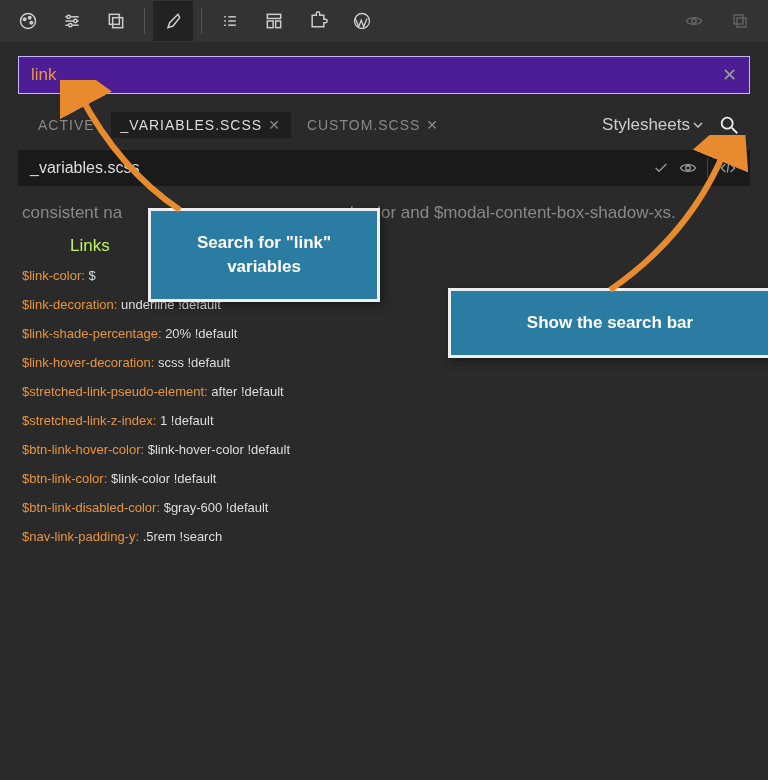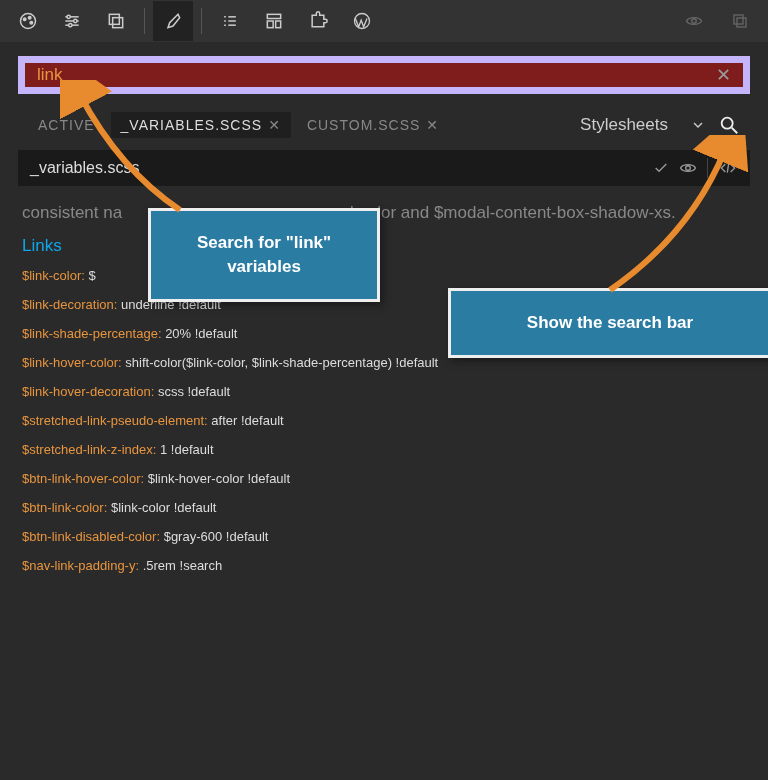--- a/index.html
+++ b/index.html
@@ -42,22 +42,22 @@
       margin-left: auto;
       display: flex;
       gap: 6px;
     }
     .search-row {
       padding: 14px 18px 10px;
     }
     .search-box {
       display: flex;
       align-items: center;
-      background: #7f1d1d;
-      border: 7px solid #c4b5fd;
+      background: #4c1d95;
+      border: 1px solid #c4b5fd;
       height: 38px;
       padding: 0 12px;
     }
     .search-input {
       flex: 1;
       background: transparent;
       border: none;
       outline: none;
       color: #e8953f;
       font-size: 17px;
@@ -94,21 +94,21 @@
     }
     .tabs-right {
       margin-left: auto;
       display: flex;
       align-items: center;
       gap: 12px;
     }
     .stylesheets-dropdown {
       display: flex;
       align-items: center;
-      gap: 22px;
+      gap: 0;
       color: #ccc;
       font-size: 17px;
       cursor: pointer;
     }
     .search-toggle {
       color: #eee;
       cursor: pointer;
     }
     .file-header {
       display: flex;
@@ -140,23 +140,24 @@
     .content {
       padding: 14px 22px;
     }
     .desc-text {
       color: #888;
       font-size: 17px;
       line-height: 1.5;
       margin-bottom: 10px;
     }
     .section-label {
-      color: #0ea5e9;
+      color: #bef264;
       font-size: 17px;
       margin-bottom: 12px;
+      margin-left: 48px;
     }
     .var-line {
       font-size: 13px;
       margin-bottom: 14px;
       color: #ddd;
     }
     .var-name {
       color: #e8953f;
     }
     .var-colon { color: #e8953f; }
@@ -332,21 +333,20 @@
 
 <div class="content">
   <div class="desc-text">
     <span>consistent na</span><span style="visibility:hidden">xxxxxxxxxxxxxxxxxxxxxxxxx</span><span>ed-color and $modal-content-box-shadow-xs.</span>
   </div>
   <div class="section-label">Links</div>
   <div id="vars-container">
       <div class="var-line"><span class="var-name">$link-color</span><span class="var-colon">:</span> <span class="var-value">$</span></div>
       <div class="var-line"><span class="var-name">$link-decoration</span><span class="var-colon">:</span> <span class="var-value">underline !default</span></div>
       <div class="var-line"><span class="var-name">$link-shade-percentage</span><span class="var-colon">:</span> <span class="var-value">20% !default</span></div>
-      <div class="var-line"><span class="var-name">$link-hover-color</span><span class="var-colon">:</span> <span class="var-value">shift-color($link-color, $link-shade-percentage) !default</span></div>
       <div class="var-line"><span class="var-name">$link-hover-decoration</span><span class="var-colon">:</span> <span class="var-value">scss !default</span></div>
       <div class="var-line"><span class="var-name">$stretched-link-pseudo-element</span><span class="var-colon">:</span> <span class="var-value">after !default</span></div>
       <div class="var-line"><span class="var-name">$stretched-link-z-index</span><span class="var-colon">:</span> <span class="var-value">1 !default</span></div>
       <div class="var-line"><span class="var-name">$btn-link-hover-color</span><span class="var-colon">:</span> <span class="var-value">$link-hover-color !default</span></div>
       <div class="var-line"><span class="var-name">$btn-link-color</span><span class="var-colon">:</span> <span class="var-value">$link-color !default</span></div>
       <div class="var-line"><span class="var-name">$btn-link-disabled-color</span><span class="var-colon">:</span> <span class="var-value">$gray-600 !default</span></div>
       <div class="var-line"><span class="var-name">$nav-link-padding-y</span><span class="var-colon">:</span> <span class="var-value">.5rem !search</span></div>
     </div>
 </div>
 

